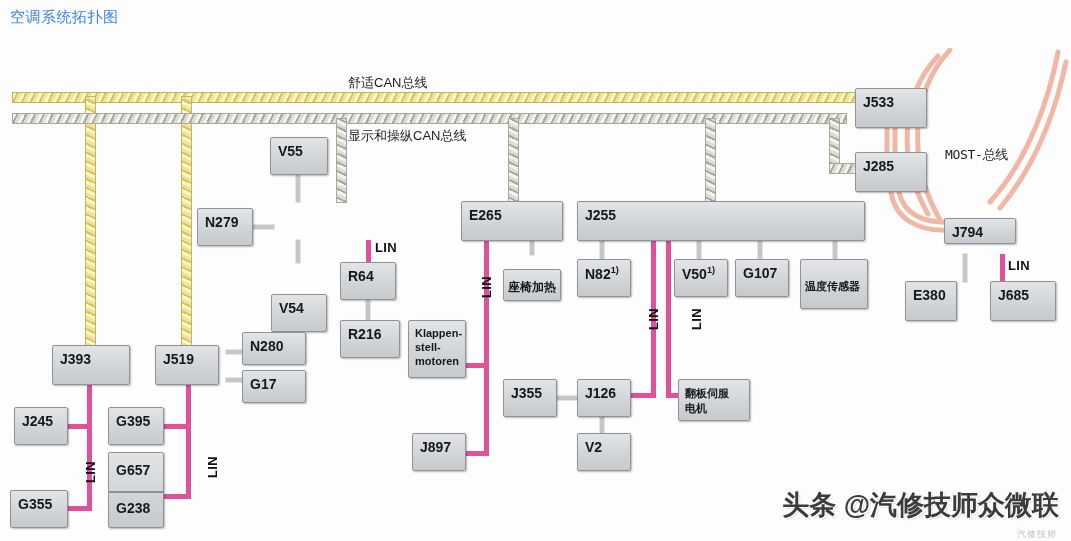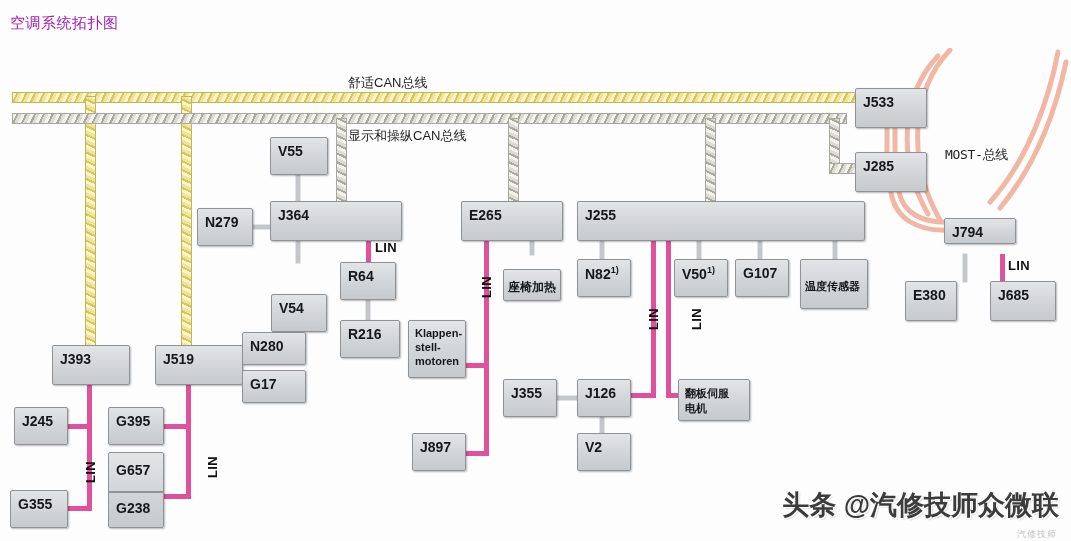--- a/index.html
+++ b/index.html
@@ -5,21 +5,21 @@
   html,body{margin:0;padding:0;background:#ffffff;}
   body{
     width:1071px;height:541px;position:relative;overflow:hidden;
     font-family:"Liberation Sans","DejaVu Sans",sans-serif;
     background:#fdfdfd;
   }
   #stage{position:absolute;inset:0;}
 
   .title{
     position:absolute;left:10px;top:8px;
-    font-size:15px;color:#a21caf;letter-spacing:.5px;margin-top:6px;
+    font-size:15px;color:#3b82f6;letter-spacing:.5px;
   }
 
   
   .box{
     position:absolute;box-sizing:border-box;
     background:linear-gradient(180deg,#e2e4e6 0%,#d2d5d8 55%,#c7cacd 100%);
     border:1.5px solid #8d9398;
     border-radius:2px;
     box-shadow:1px 1px 2px rgba(0,0,0,.28);
     color:#15181b;font-weight:bold;font-size:14px;
@@ -156,23 +156,20 @@
   <div class="box" style="left:270px;top:137px;width:58px;height:38px;">
     <span class="lbl">V55</span>
   </div>
   <div class="wire" style="left:296px;top:174px;width:4px;height:28px;"></div>
 
   <div class="box" style="left:197px;top:208px;width:56px;height:38px;">
     <span class="lbl">N279</span>
   </div>
   <div class="wire" style="left:252px;top:225px;width:22px;height:4px;"></div>
 
-  <div class="box" style="left:270px;top:201px;width:132px;height:40px;">
-    <span class="lbl">J364</span>
-  </div>
 
   <div class="wire" style="left:296px;top:240px;width:4px;height:23px;"></div>
 
   <div class="lin" style="left:366px;top:240px;width:5px;height:23px;"></div>
   <div class="linlabel" style="left:375px;top:240px;">LIN</div>
 
   <div class="box" style="left:271px;top:262px;width:56px;height:38px;margin-top:32px;">
     <span class="lbl">V54</span>
   </div>
   <div class="box" style="left:340px;top:262px;width:56px;height:38px;">
@@ -248,21 +245,21 @@
     <span class="lbl">V2</span>
   </div>
   <div class="box cn" style="left:678px;top:379px;width:72px;height:42px;">
     <span class="lbl" style="top:6px;left:6px;font-size:11px;line-height:1.35;">翻板伺服
 电机</span>
   </div>
 
   <div class="box" style="left:52px;top:345px;width:78px;height:40px;">
     <span class="lbl">J393</span>
   </div>
-  <div class="box" style="left:155px;top:345px;width:88px;height:40px;">
+  <div class="box" style="left:155px;top:345px;width:64px;height:40px;">
     <span class="lbl">J519</span>
   </div>
 
   <div class="wire" style="left:226px;top:350px;width:16px;height:4px;"></div>
   <div class="wire" style="left:226px;top:378px;width:16px;height:4px;"></div>
   <div class="box" style="left:242px;top:332px;width:64px;height:33px;">
     <span class="lbl">N280</span>
   </div>
   <div class="box" style="left:242px;top:370px;width:64px;height:33px;">
     <span class="lbl">G17</span>

